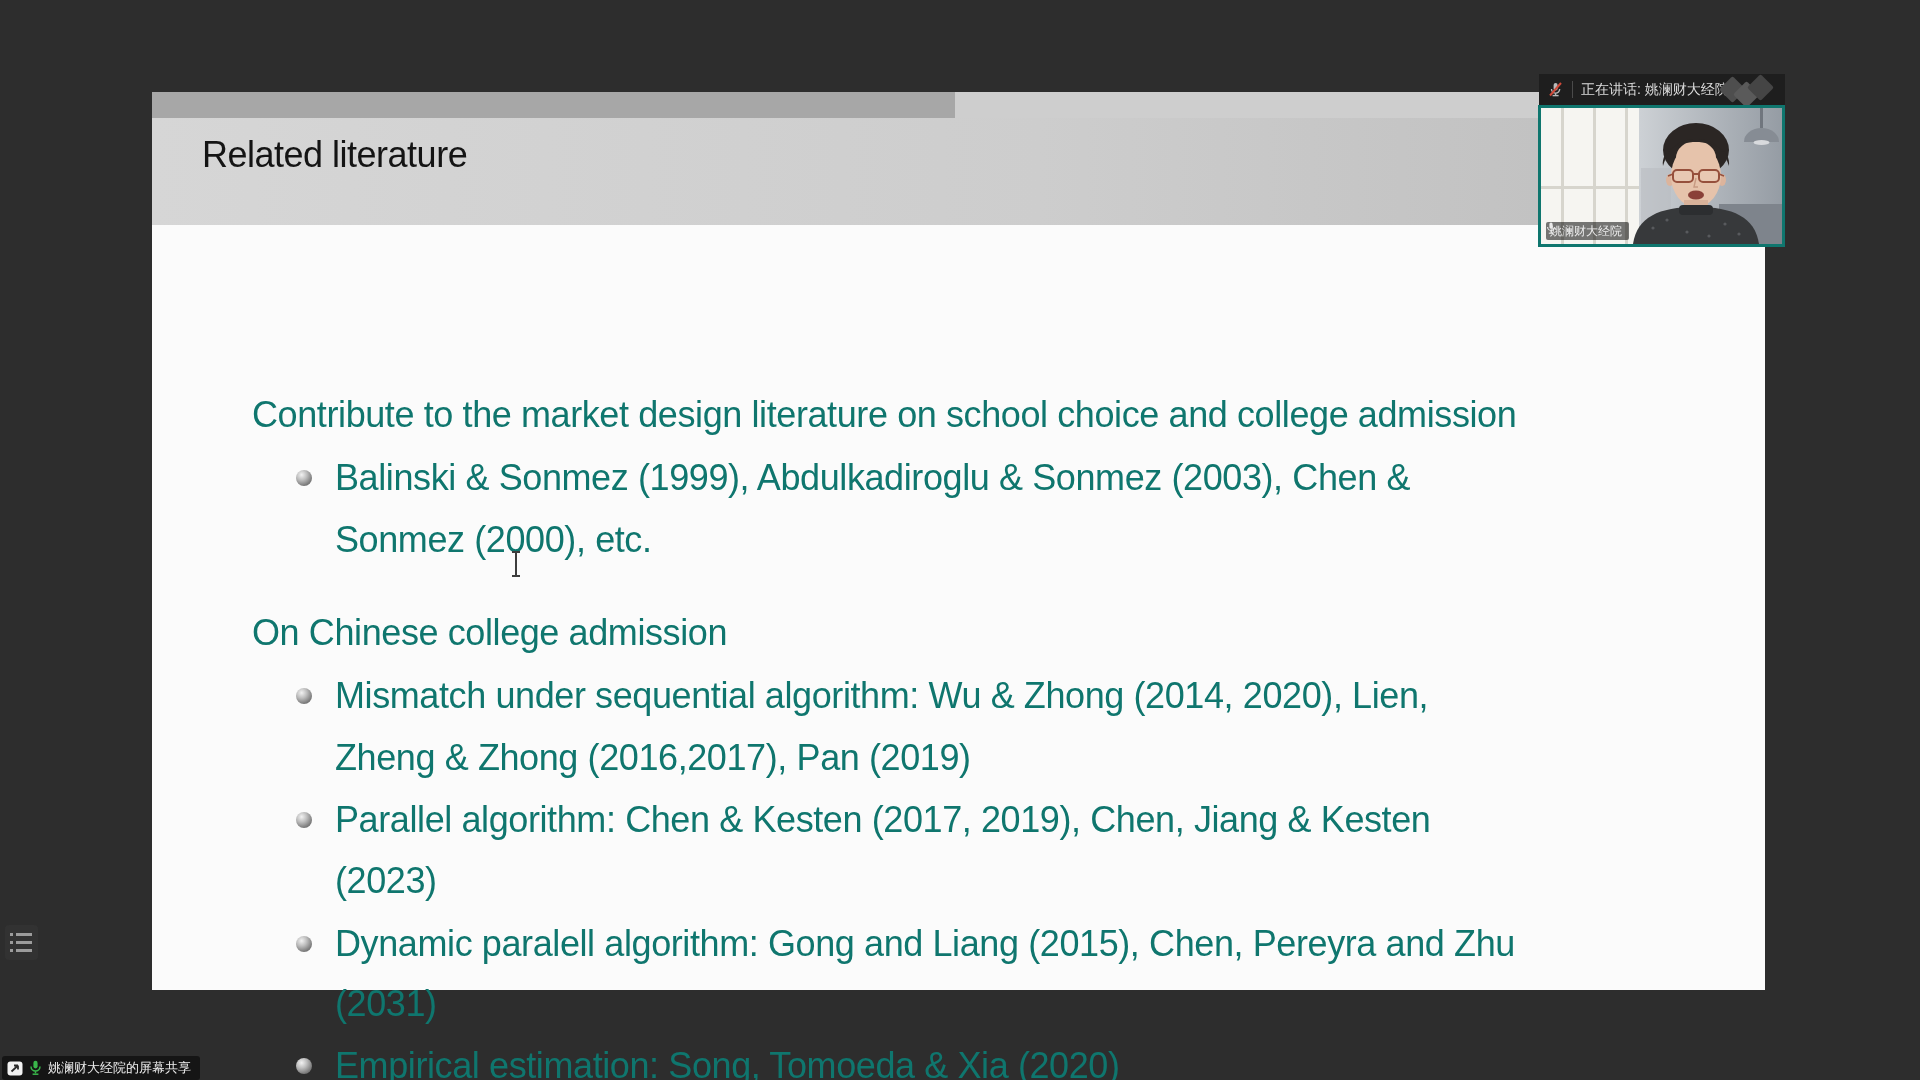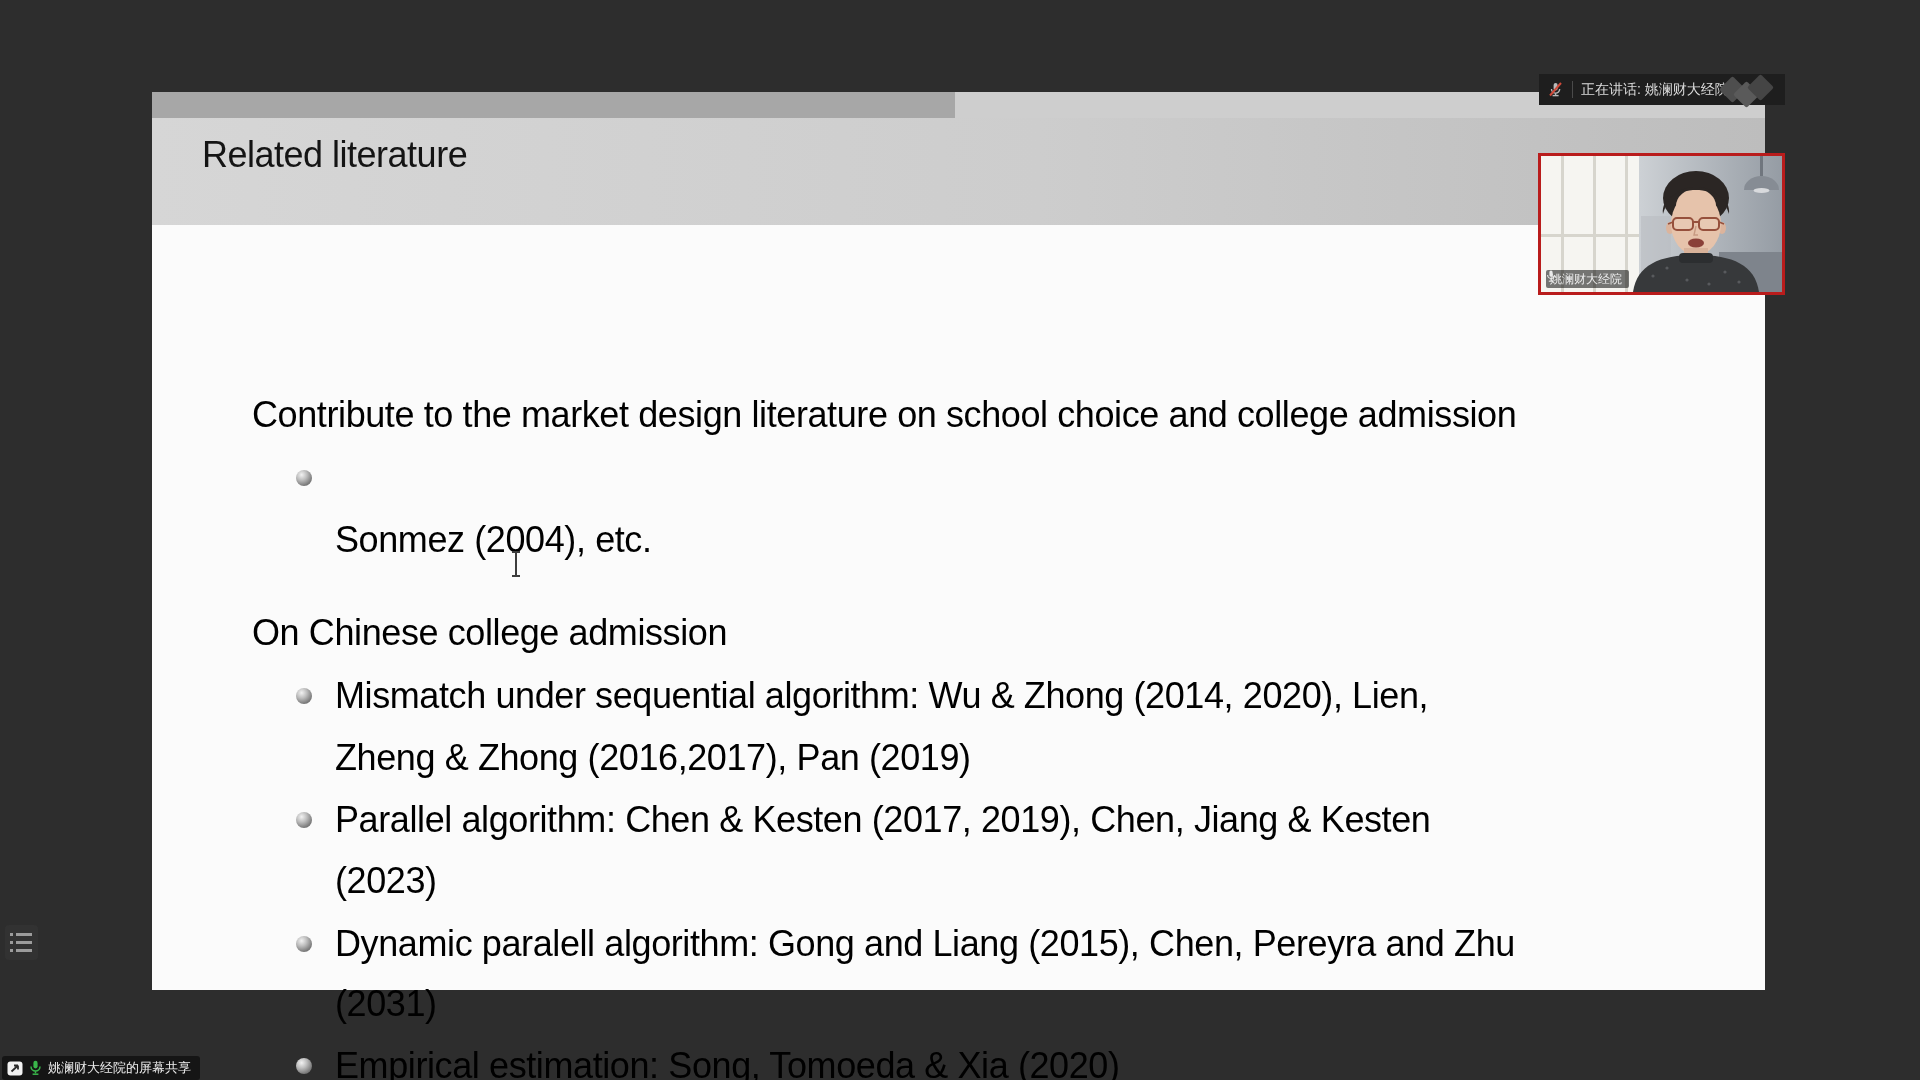--- a/index.html
+++ b/index.html
@@ -9,21 +9,21 @@
 
   
   .slide{left:152px;top:92px;width:1613px;height:898px;background:#fbfbfb;}
   .topbar{left:0;top:0;width:1613px;height:26px;}
   .topbar-left{left:0;top:0;width:803px;height:26px;background:#a7a7a7;}
   .topbar-right{left:803px;top:0;width:810px;height:26px;background:#cecece;}
   .titleband{left:0;top:26px;width:1613px;height:107px;
              background:linear-gradient(to right,#d6d6d6 0%,#cdcdcd 55%,#bdbdbd 100%);}
   .slide-title{left:50px;top:16px;font-size:36px;color:#141414;letter-spacing:-.5px;white-space:nowrap;}
   .content{left:0;top:133px;width:1613px;height:765px;}
-  .tl{font-size:36px;line-height:62px;color:#000000;letter-spacing:-.4px;white-space:nowrap;}
+  .tl{font-size:36px;line-height:62px;color:#0f766e;letter-spacing:-.4px;white-space:nowrap;}
   .dot{width:16px;height:16px;border-radius:50%;
        background:radial-gradient(circle at 35% 30%,#f2f2f2 0%,#bdbdbd 35%,#7d7d7d 70%,#565656 100%);}
   .l-intro{left:100px;top:159px;}
   .d-b1{left:144px;top:245px;} .l-b1a{left:183px;top:222px;} .l-b1b{left:183px;top:284px;}
   .l-sec2{left:100px;top:377px;}
   .d-b2{left:144px;top:463px;} .l-b2a{left:183px;top:440px;} .l-b2b{left:183px;top:502px;}
   .d-b3{left:144px;top:587px;} .l-b3a{left:183px;top:564px;} .l-b3b{left:183px;top:625px;}
   .d-b4{left:144px;top:711px;} .l-b4a{left:183px;top:688px;} .l-b4b{left:183px;top:748px;}
   .d-b5{left:144px;top:833px;} .l-b5a{left:183px;top:810px;}
 
@@ -36,22 +36,22 @@
   
   .speakbar{left:1539px;top:74px;width:246px;height:31px;background:#1e1e1e;
             display:flex;align-items:center;gap:8px;padding-left:8px;box-sizing:border-box;}
   .speakbar .divider{width:1px;height:17px;background:#4a4a4a;}
   .speak-label{font-size:14px;color:#dcdcdc;white-space:nowrap;}
   .logo-diamonds{position:absolute;right:8px;top:2px;width:56px;height:27px;}
   .dm{position:absolute;width:19px;height:19px;border-radius:2px;transform:rotate(45deg);}
   .dm1{left:2px;top:4px;background:#4e4e4e;} .dm2{left:16px;top:9px;background:#5a5a5a;}
   .dm3{left:30px;top:2px;background:#454545;}
 
-  .cam-frame{left:1538px;top:105px;width:247px;height:142px;border:3px solid #b91c1c;
-             box-sizing:border-box;background:#9aa0a7;overflow:hidden;margin-top:48px;}
+  .cam-frame{left:1538px;top:105px;width:247px;height:142px;border:3px solid #0f766e;
+             box-sizing:border-box;background:#9aa0a7;overflow:hidden;}
   .cam-frame svg{position:absolute;left:0;top:0;}
   .name-tag{position:absolute;left:5px;bottom:4px;height:18px;display:flex;align-items:center;gap:4px;
             background:rgba(10,10,10,.55);border-radius:2px;padding:0 7px 0 4px;}
   .name-tag span{font-size:12px;color:#ececec;white-space:nowrap;}
 
   
   .list-handle{left:5px;top:925px;width:33px;height:35px;background:#323232;border-radius:4px;
                display:flex;flex-direction:column;justify-content:center;gap:5px;padding-left:5px;box-sizing:border-box;}
   .list-row{display:flex;align-items:center;gap:3px;}
   .list-row .pt{width:3px;height:3px;background:#9c9c9c;}
@@ -73,21 +73,22 @@
       <div class="abs topbar-right"></div>
     </div>
     <div class="abs titleband">
       <div class="abs slide-title">Related literature</div>
     </div>
 
     <div class="abs content">
       <div class="abs tl l-intro">Contribute to the market design literature on school choice and college admission</div>
 
       <div class="abs dot d-b1"></div>
-      <div class="abs tl l-b1b">Sonmez (2004), etc.</div>
+      <div class="abs tl l-b1a">Balinski &amp; Sonmez (1999), Abdulkadiroglu &amp; Sonmez (2003), Chen &amp;</div>
+      <div class="abs tl l-b1b">Sonmez (2000), etc.</div>
 
       <div class="abs tl l-sec2">On Chinese college admission</div>
 
       <div class="abs dot d-b2"></div>
       <div class="abs tl l-b2a">Mismatch under sequential algorithm: Wu &amp; Zhong (2014, 2020), Lien,</div>
       <div class="abs tl l-b2b">Zheng &amp; Zhong (2016,2017), Pan (2019)</div>
 
       <div class="abs dot d-b3"></div>
       <div class="abs tl l-b3a">Parallel algorithm: Chen &amp; Kesten (2017, 2019), Chen, Jiang &amp; Kesten</div>
       <div class="abs tl l-b3b">(2023)</div>

